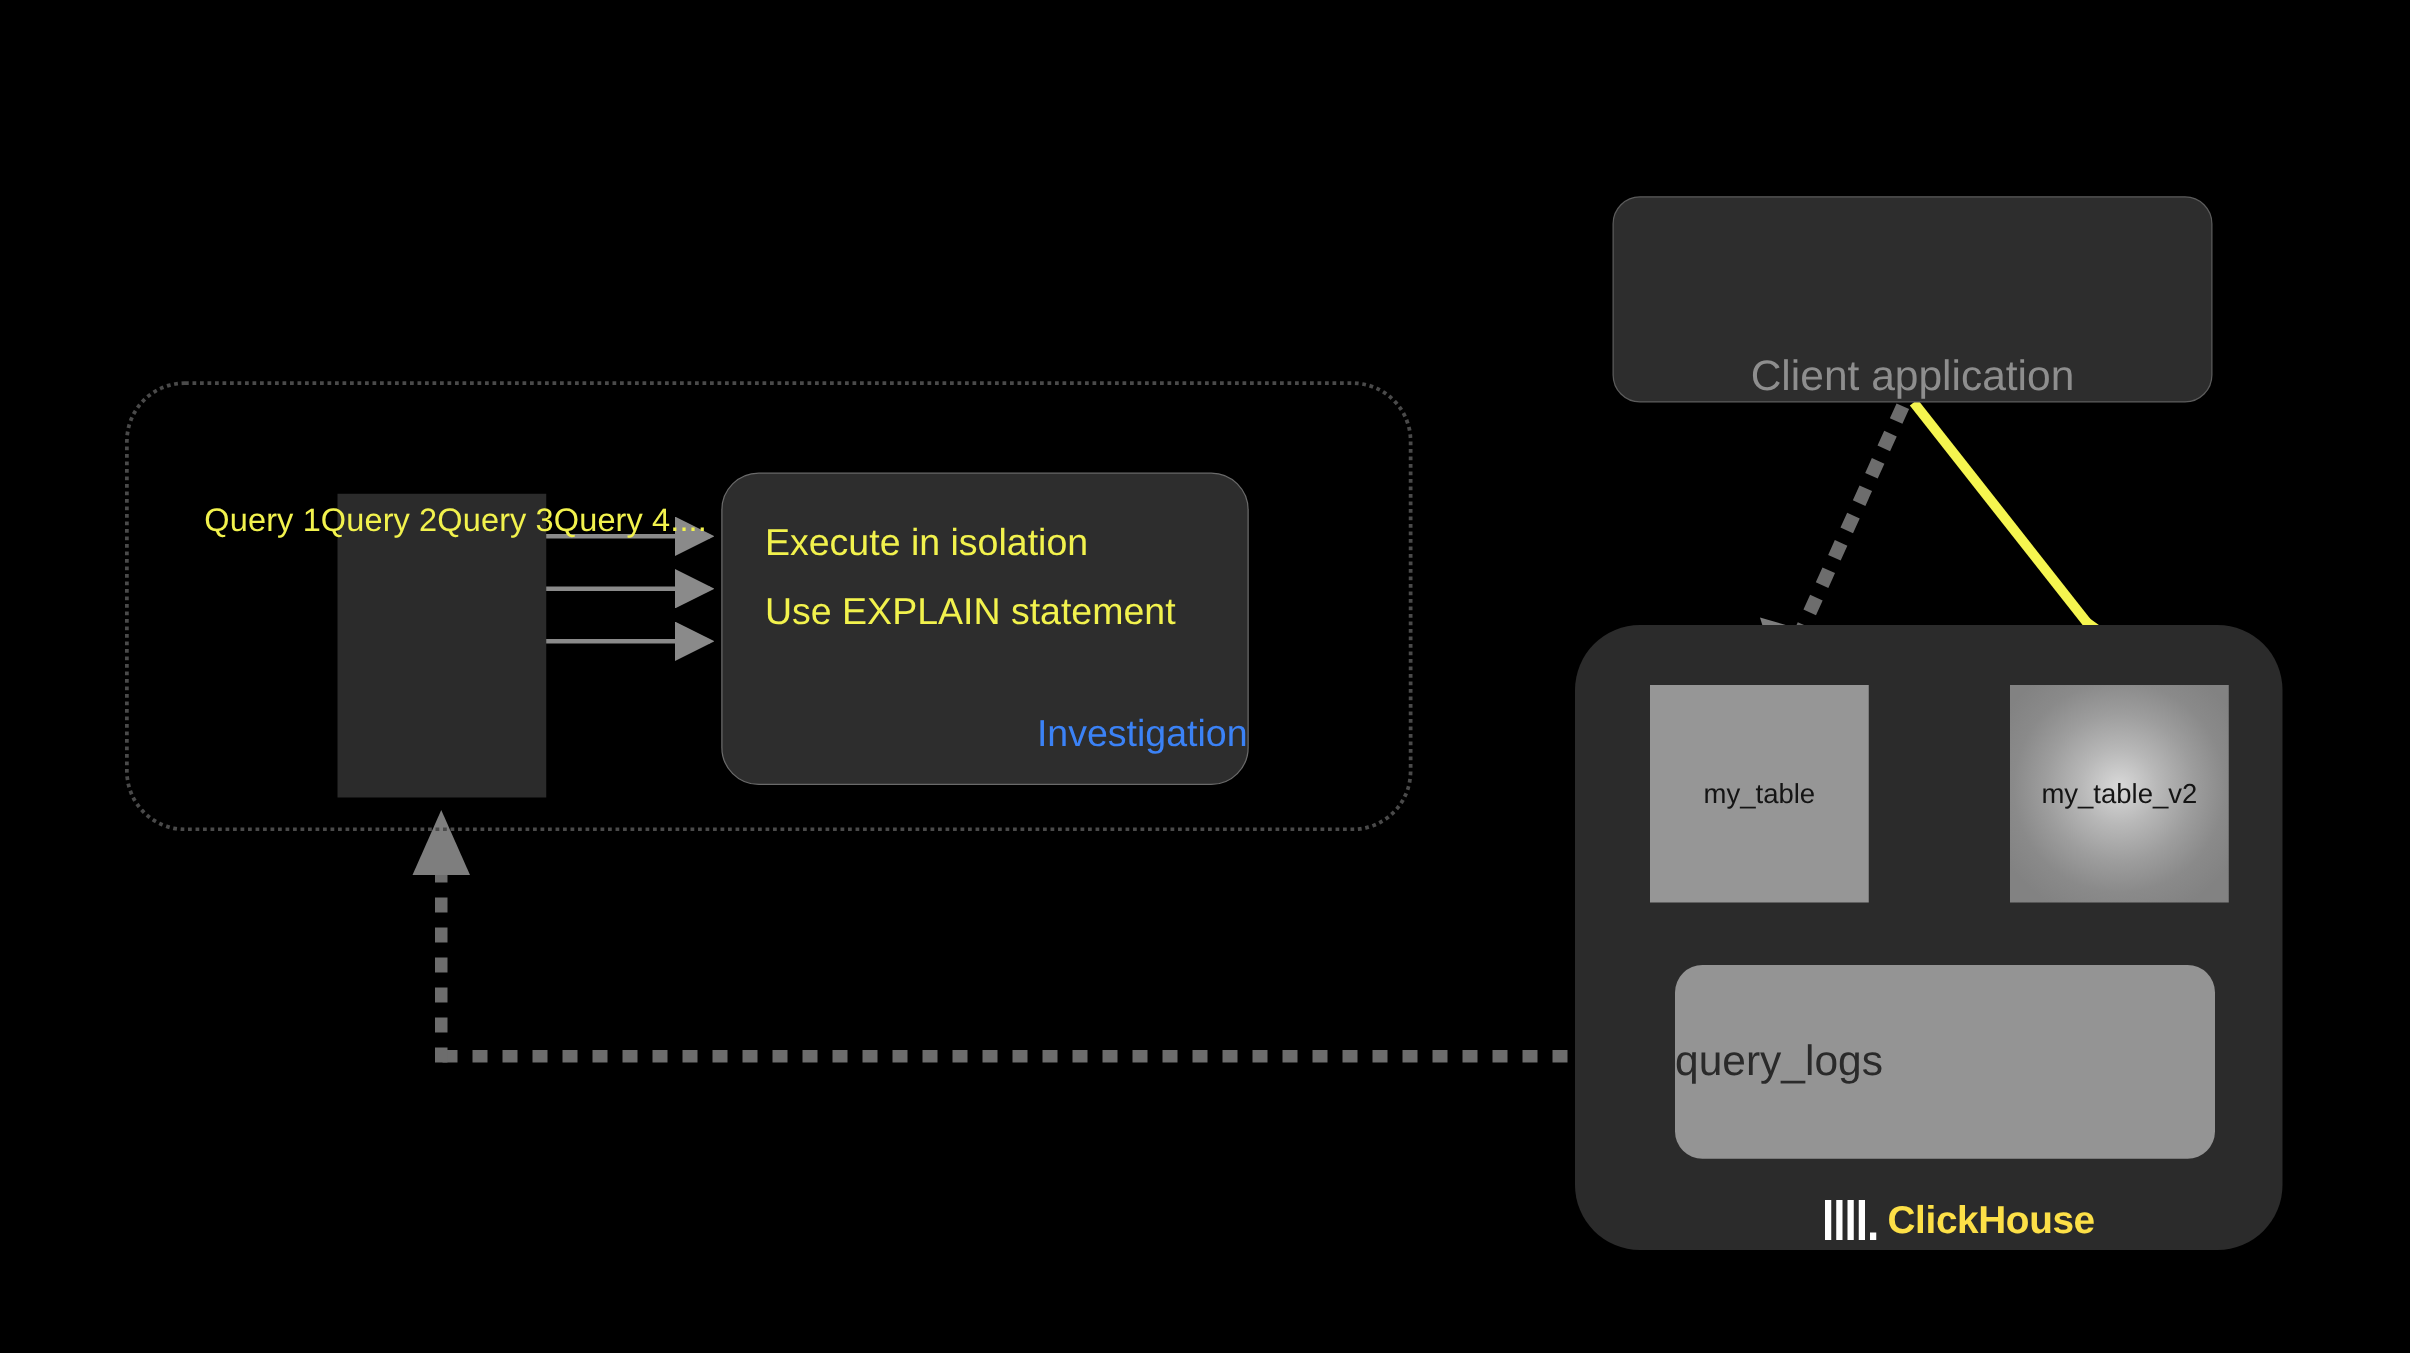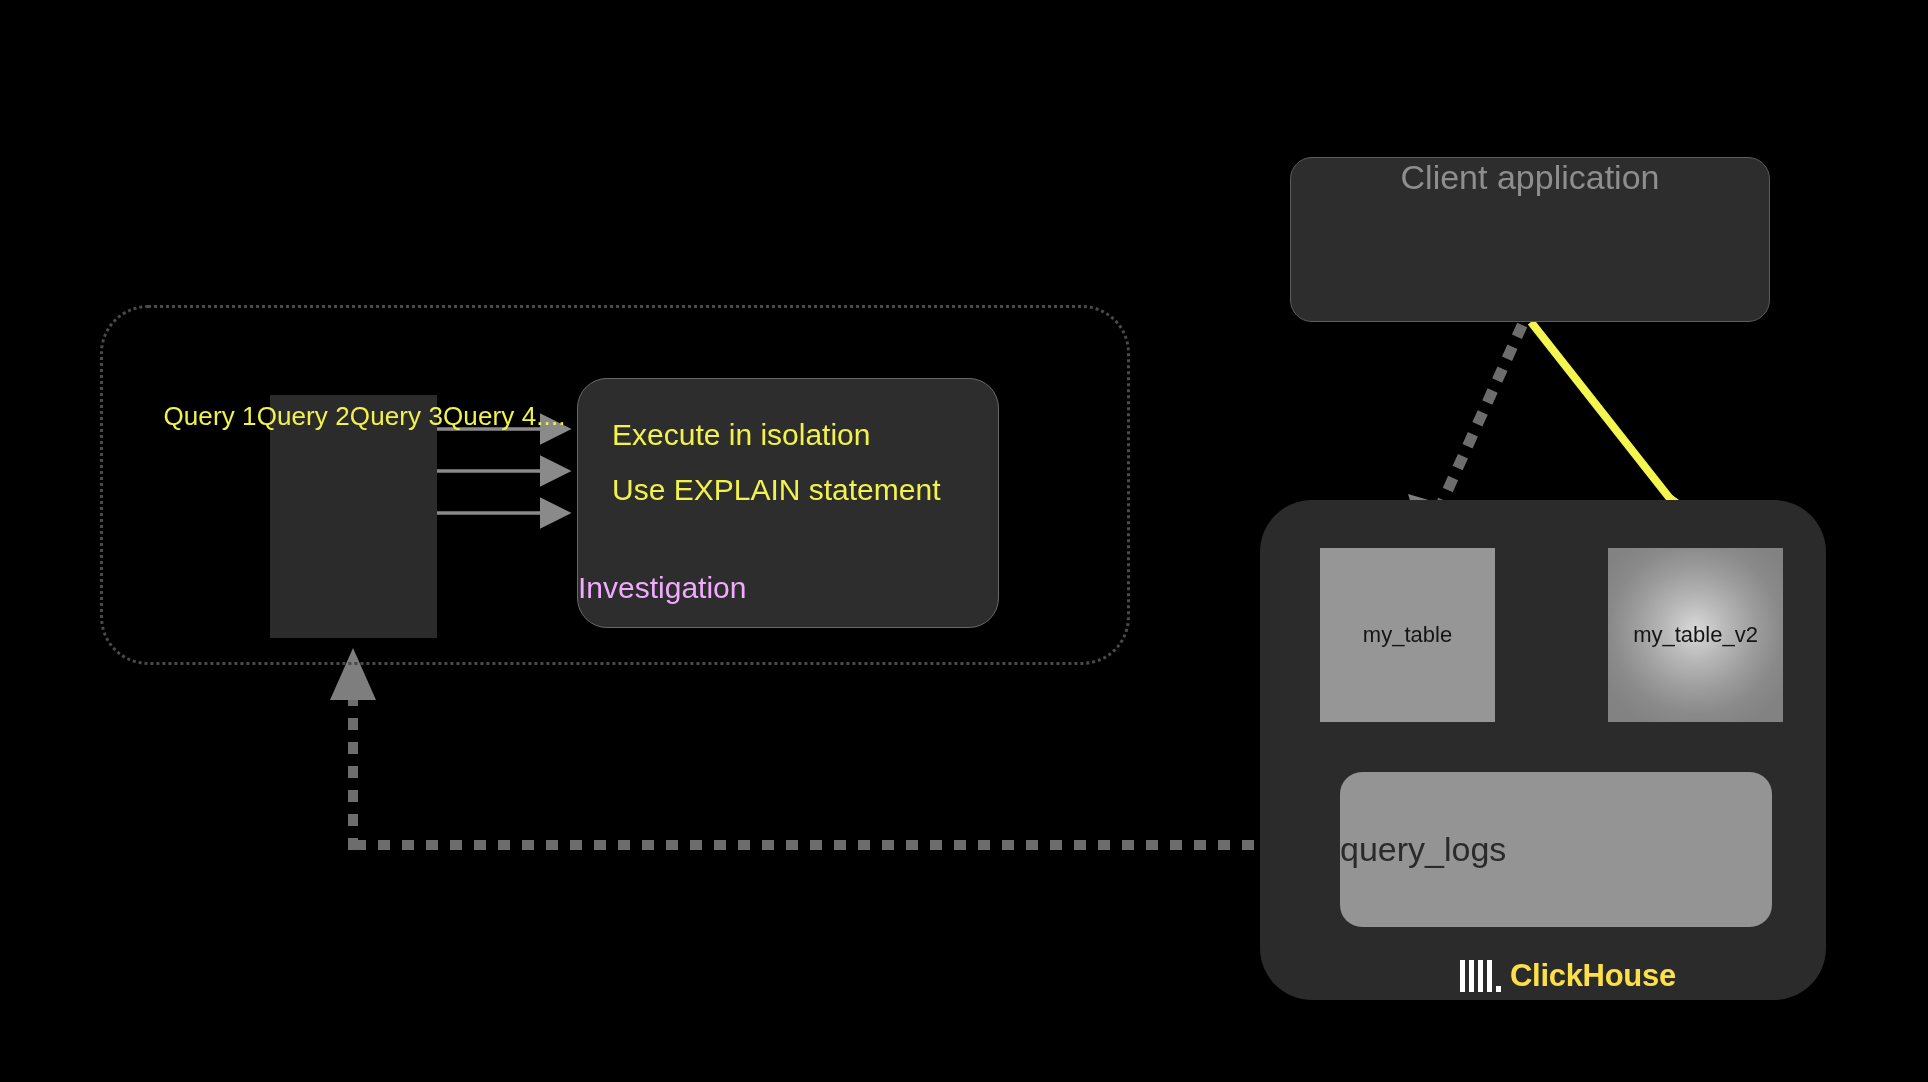--- a/index.html
+++ b/index.html
@@ -63,36 +63,36 @@
   .inv-line {
     color:#f2f24d;
     font-size:30px;
     line-height:39px;
     white-space:nowrap;
   }
   .inv-line.gap { margin-top:16px; }
   .inv-caption {
     position:absolute;
     left:0; right:0; bottom:22px;
-    text-align:left;
-    color:#f0abfc;
+    text-align:right;
+    color:#3b82f6;
     font-size:30px;
     margin-top:19px;
   }
 
   
   .client-app {
     position:absolute;
     left:1290px; top:157px;
     width:480px; height:165px;
     background:#2d2d2d;
     border:1px solid #5c5c5c;
     border-radius:22px;
     display:flex;
-    align-items:flex-start;
+    align-items:flex-end;
     justify-content:center;
   }
   .client-app-label {
     color:#8e8e8e;
     font-size:34px;
   }
 
   
   .ch-container {
     position:absolute;

